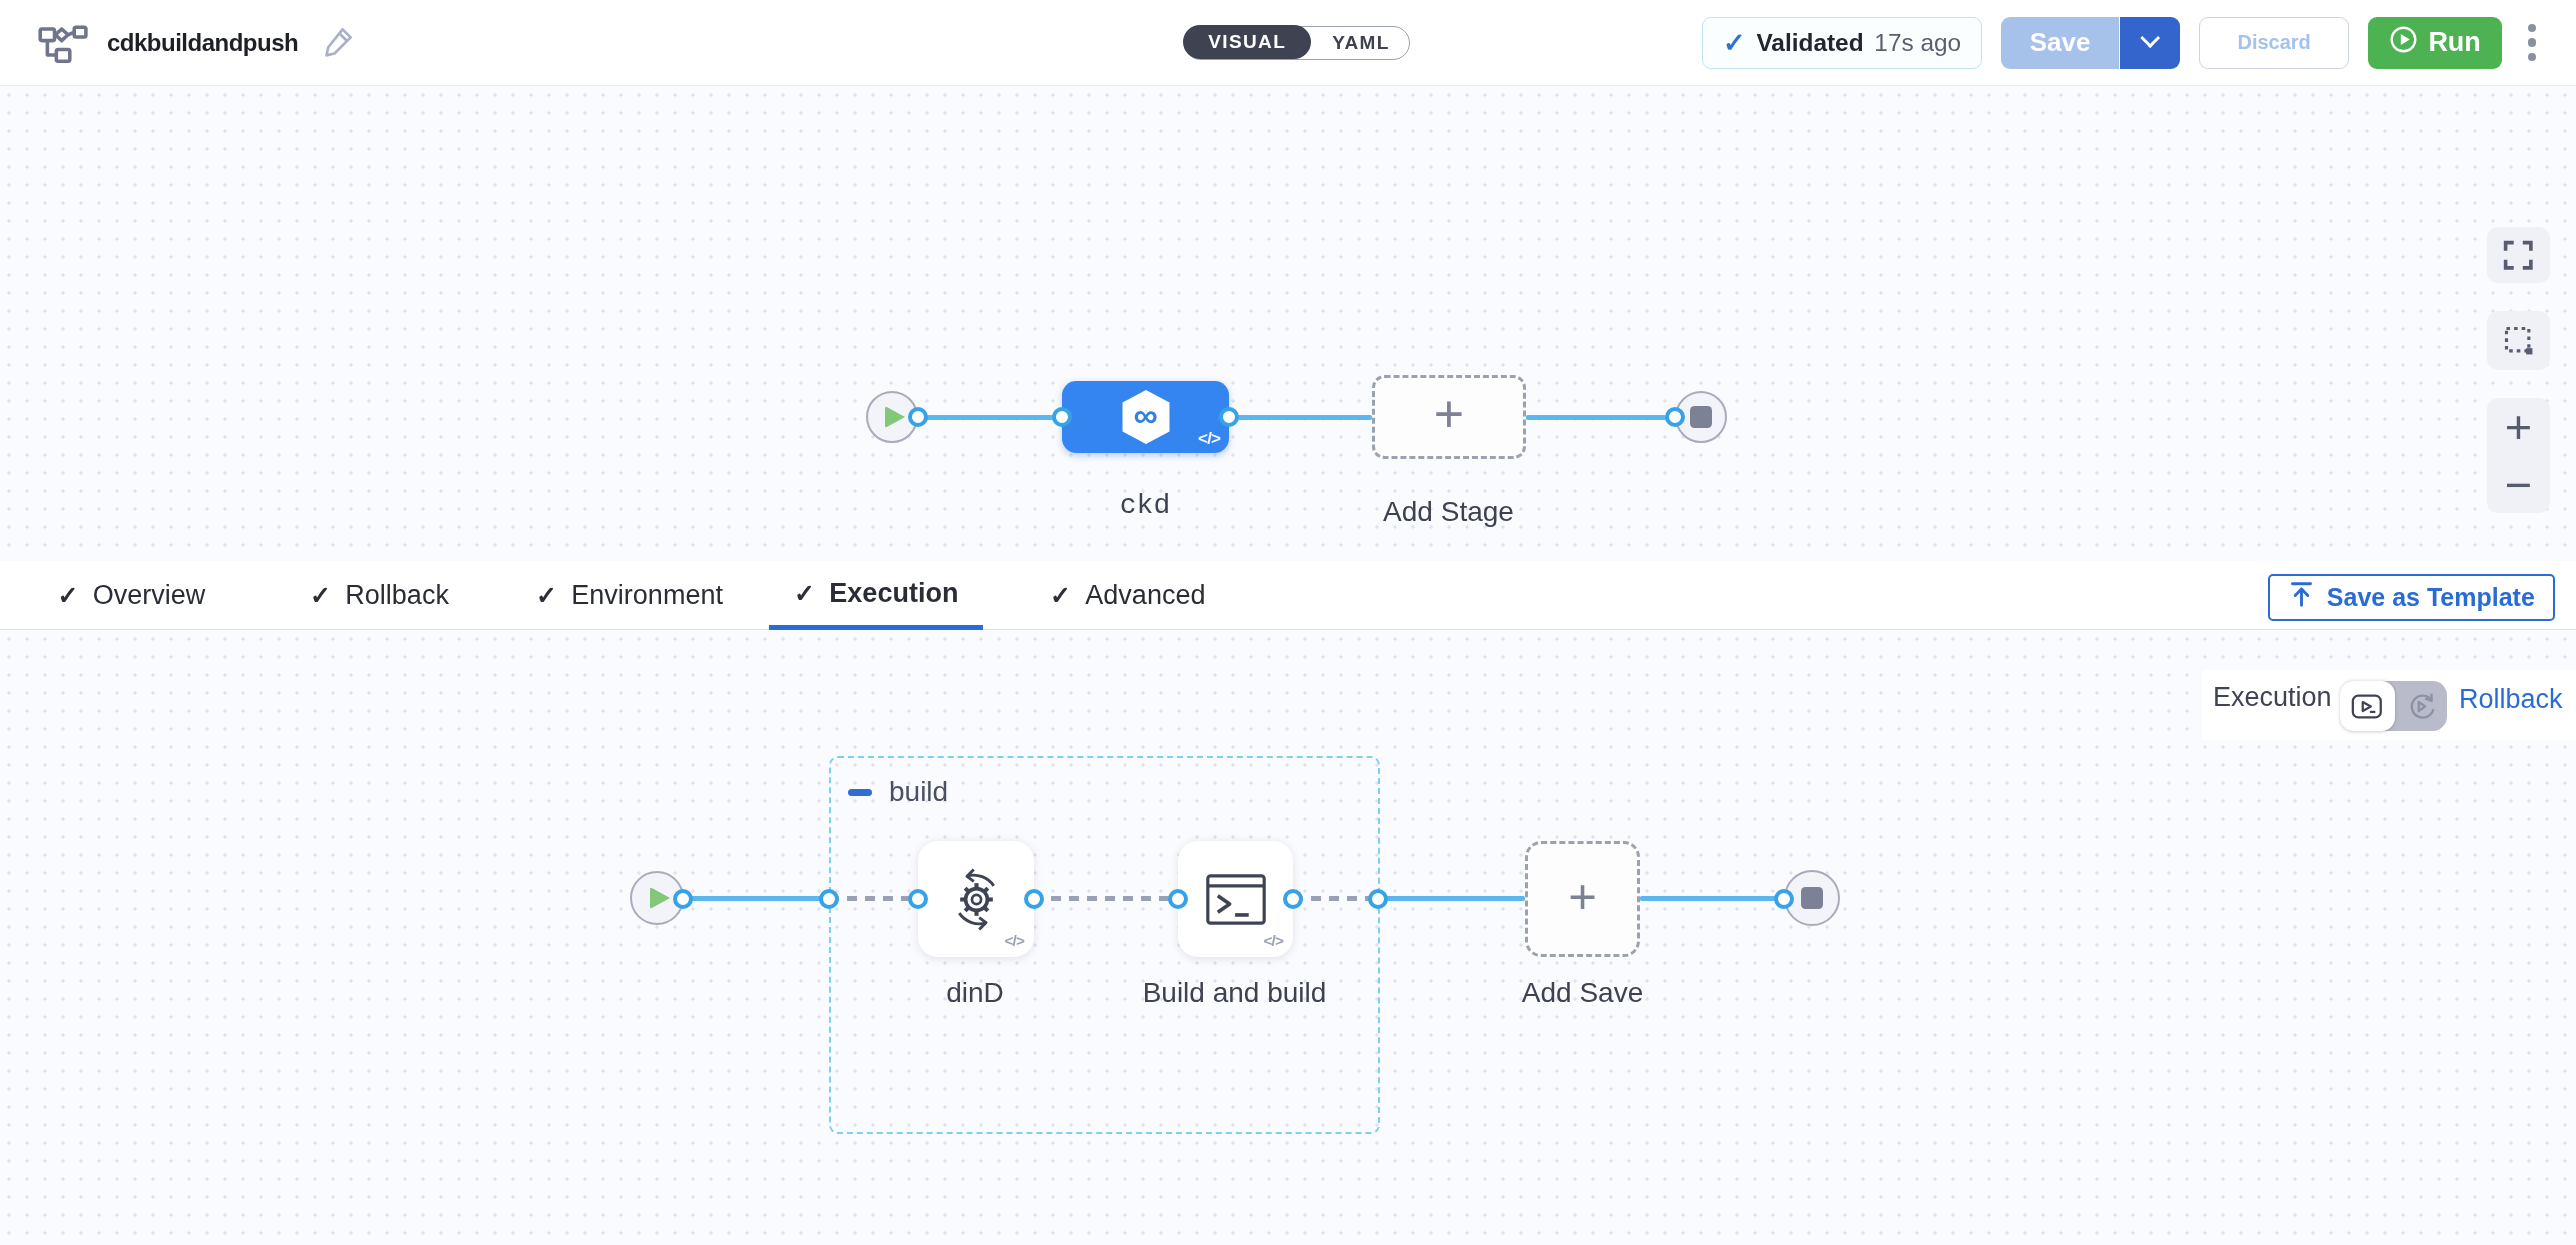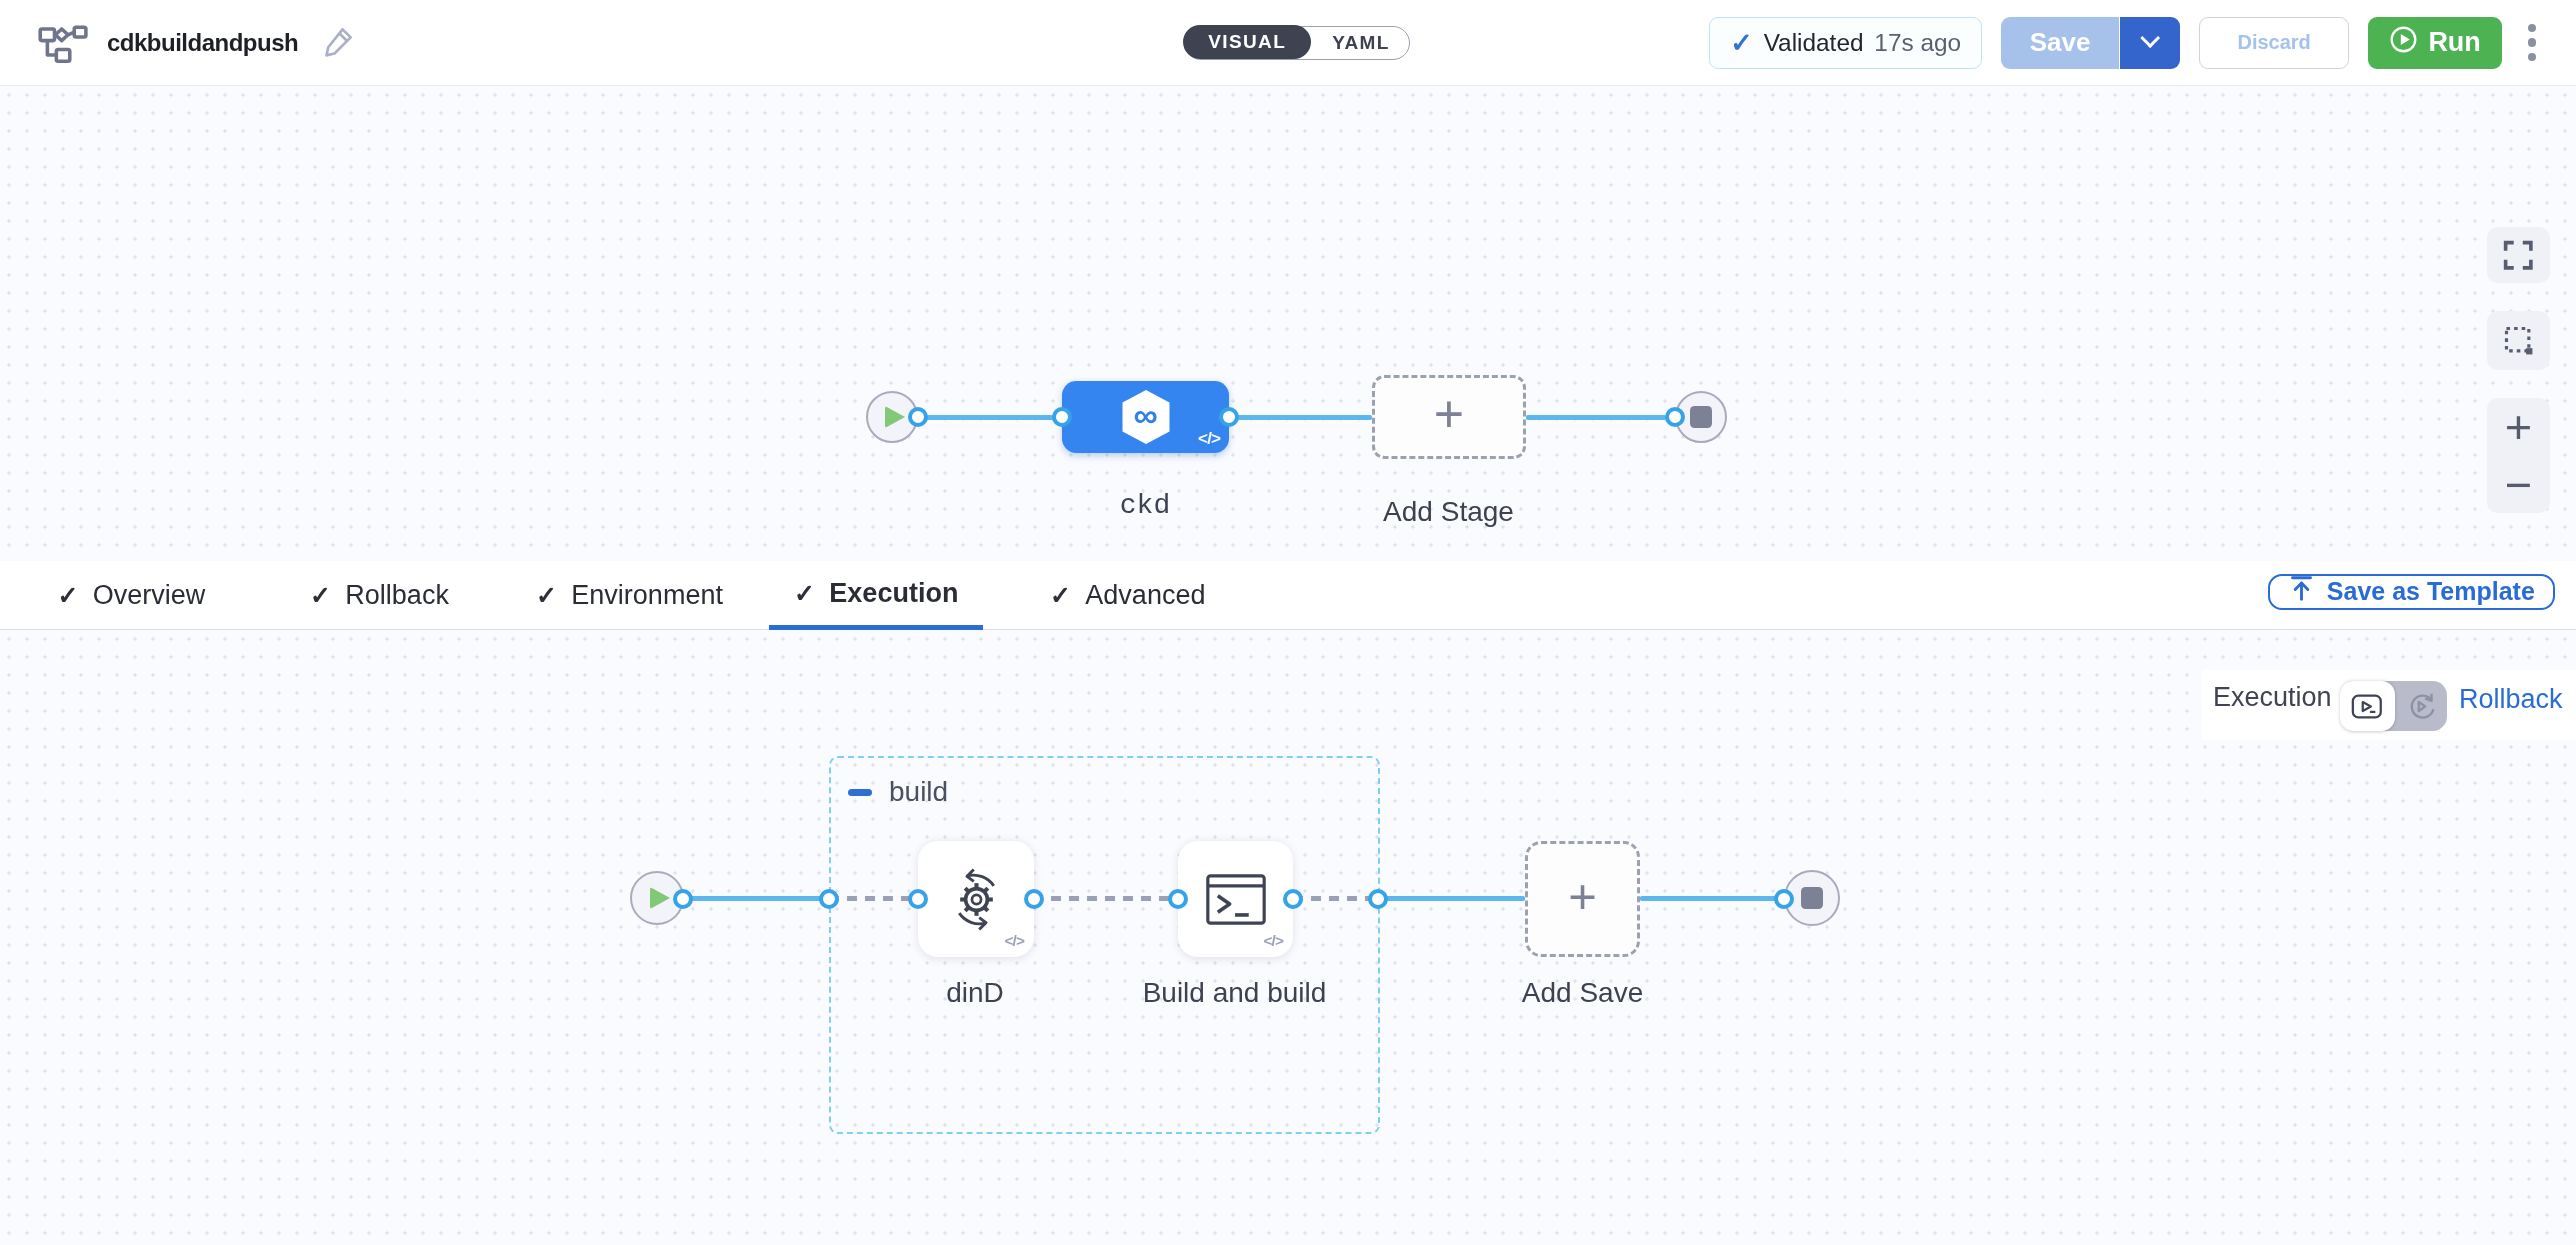--- a/index.html
+++ b/index.html
@@ -15,21 +15,21 @@
   .mode-toggle { position:absolute; left:1184px; top:26px; width:226px; height:34px; border:1.8px solid #9aa0b2;
                  border-radius:17px; background:#fff; display:flex; align-items:center; }
   .mode-visual { position:absolute; left:-1.8px; top:-1.8px; width:128px; height:34px; background:#3e4251; border-radius:17px;
                  color:#fff; font-size:19px; font-weight:700; letter-spacing:1.4px; display:flex; align-items:center; justify-content:center; }
   .mode-yaml { position:absolute; left:128px; top:0; width:96px; height:31px; color:#3e4251; font-size:19px; font-weight:700;
                letter-spacing:1.4px; display:flex; align-items:center; justify-content:center; }
   .hdr-right { margin-left:auto; display:flex; align-items:center; gap:19px; }
   .validated { height:52px; border:1.8px solid #bfe3f7; background:#fafeff; border-radius:9px; display:flex;
                align-items:center; gap:10.8px; padding:0 20px; }
   .validated .vcheck { color:#2e72d2; font-size:27px; font-weight:700; }
-  .validated .vlabel { color:#23262e; font-size:24.4px; font-weight:400; }
+  .validated .vlabel { color:#23262e; font-size:24.4px; font-weight:700; }
   .validated .vtime  { color:#5b6070; font-size:24.4px; }
   .save-split { display:flex; height:52px; }
   .save-main { width:119px; height:52px; background:#a6c2ea; border-radius:9px 0 0 9px; color:#fff; font-size:26px;
                font-weight:700; display:flex; align-items:center; justify-content:center; border-right:1.8px solid #fff; }
   .save-caret { width:60px; height:52px; background:#3365cd; border-radius:0 9px 9px 0; display:flex; align-items:center; justify-content:center; }
   .caret { width:14.4px; height:14.4px; border-right:3.6px solid #fff; border-bottom:3.6px solid #fff; transform:rotate(45deg) translate(-2.7px,-2.7px); }
   .discard { width:150px; height:52px; background:#fff; border:1.8px solid #ccd4e2; border-radius:9px; color:#a4c2ec;
              font-size:20px; font-weight:700; display:flex; align-items:center; justify-content:center; }
   .run { width:134px; height:52px; background:#4db252; border-radius:9px; color:#fff; font-size:27px; font-weight:700;
          display:flex; align-items:center; justify-content:center; gap:10px; }
@@ -76,21 +76,21 @@
               align-items:center; justify-content:center; z-index:6; }
   .zoom-group { position:absolute; left:2487px; top:312px; width:63px; height:115px; background:#f0f1f7; border-radius:10.8px;
                 display:flex; flex-direction:column; z-index:6; }
   .zoom-btn { flex:1; display:flex; align-items:center; justify-content:center; font-size:47px; font-weight:200; color:#565b6e; }
 
   
   .tabbar { position:absolute; left:0; top:561px; width:2576px; height:69px; background:#fff; border-bottom:1.8px solid #dde0ea; z-index:10; }
   .tab { position:absolute; top:0; height:69px; display:flex; align-items:center; gap:14.4px; padding:0 25px; font-size:27px; color:#2a2d35; }
   .tab .tcheck { font-size:25px; font-weight:700; color:#2b2f38; }
   .tab.active { font-weight:700; border-bottom:5.4px solid #2a6cd5; }
-  .save-template { position:absolute; left:2268px; top:12.6px; width:287px; height:36px; border:2.3px solid #2a6cd5; border-radius:14px;
+  .save-template { position:absolute; left:2268px; top:12.6px; width:287px; height:47px; border:2.3px solid #2a6cd5; border-radius:5px;
                    background:#fff; display:flex; align-items:center; justify-content:center; gap:11.7px;
                    color:#2a6cd5; font-size:25px; font-weight:600; }
 
   
   .exec-strip { position:absolute; left:2202px; top:40px; width:374px; height:70px; background:#fff; z-index:4;
                 display:flex; align-items:center; }
   .exec-label { position:absolute; left:2213px; top:52px; font-size:27px; color:#3f4454; z-index:5; }
   .exec-toggle { position:absolute; left:2340px; top:51px; width:107px; height:50px; background:#b9bbca; border-radius:14.4px; z-index:5; }
   .exec-toggle .seg-on { position:absolute; left:0; top:0; width:55px; height:50px; background:#fff; border-radius:13.5px;
                          box-shadow:0 0.9px 3.6px rgba(0,0,0,.2); display:flex; align-items:center; justify-content:center; }

